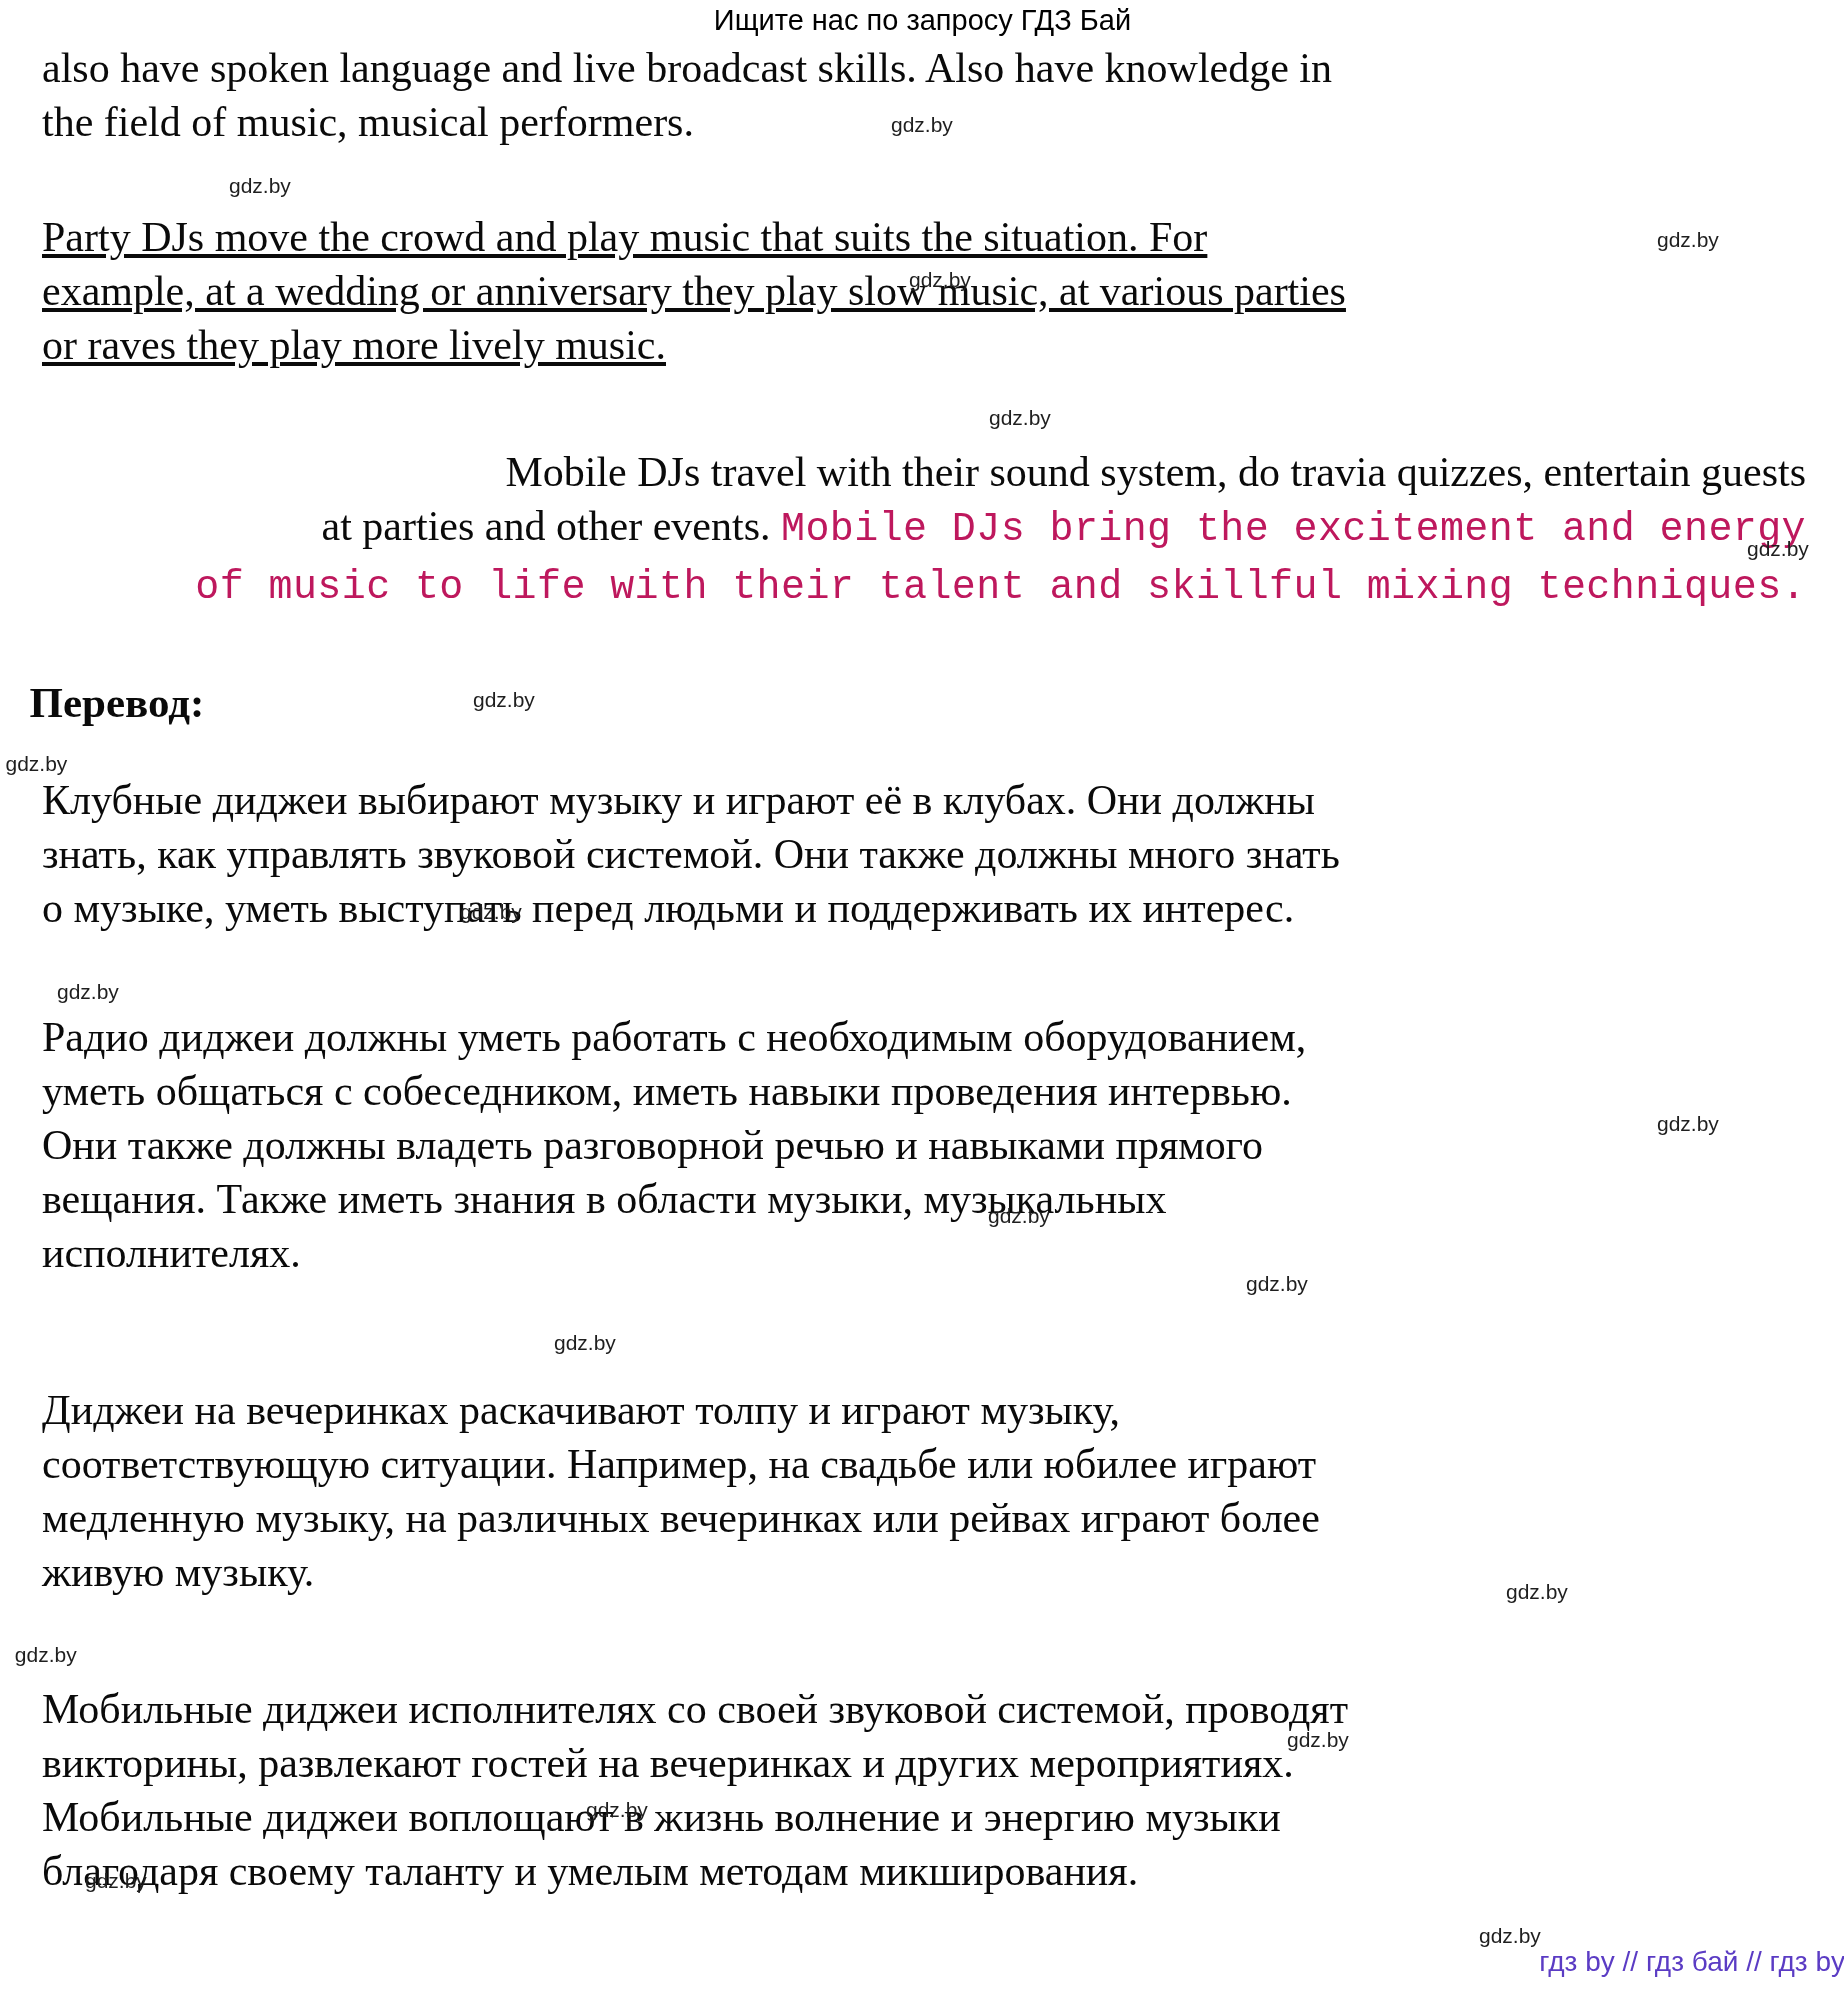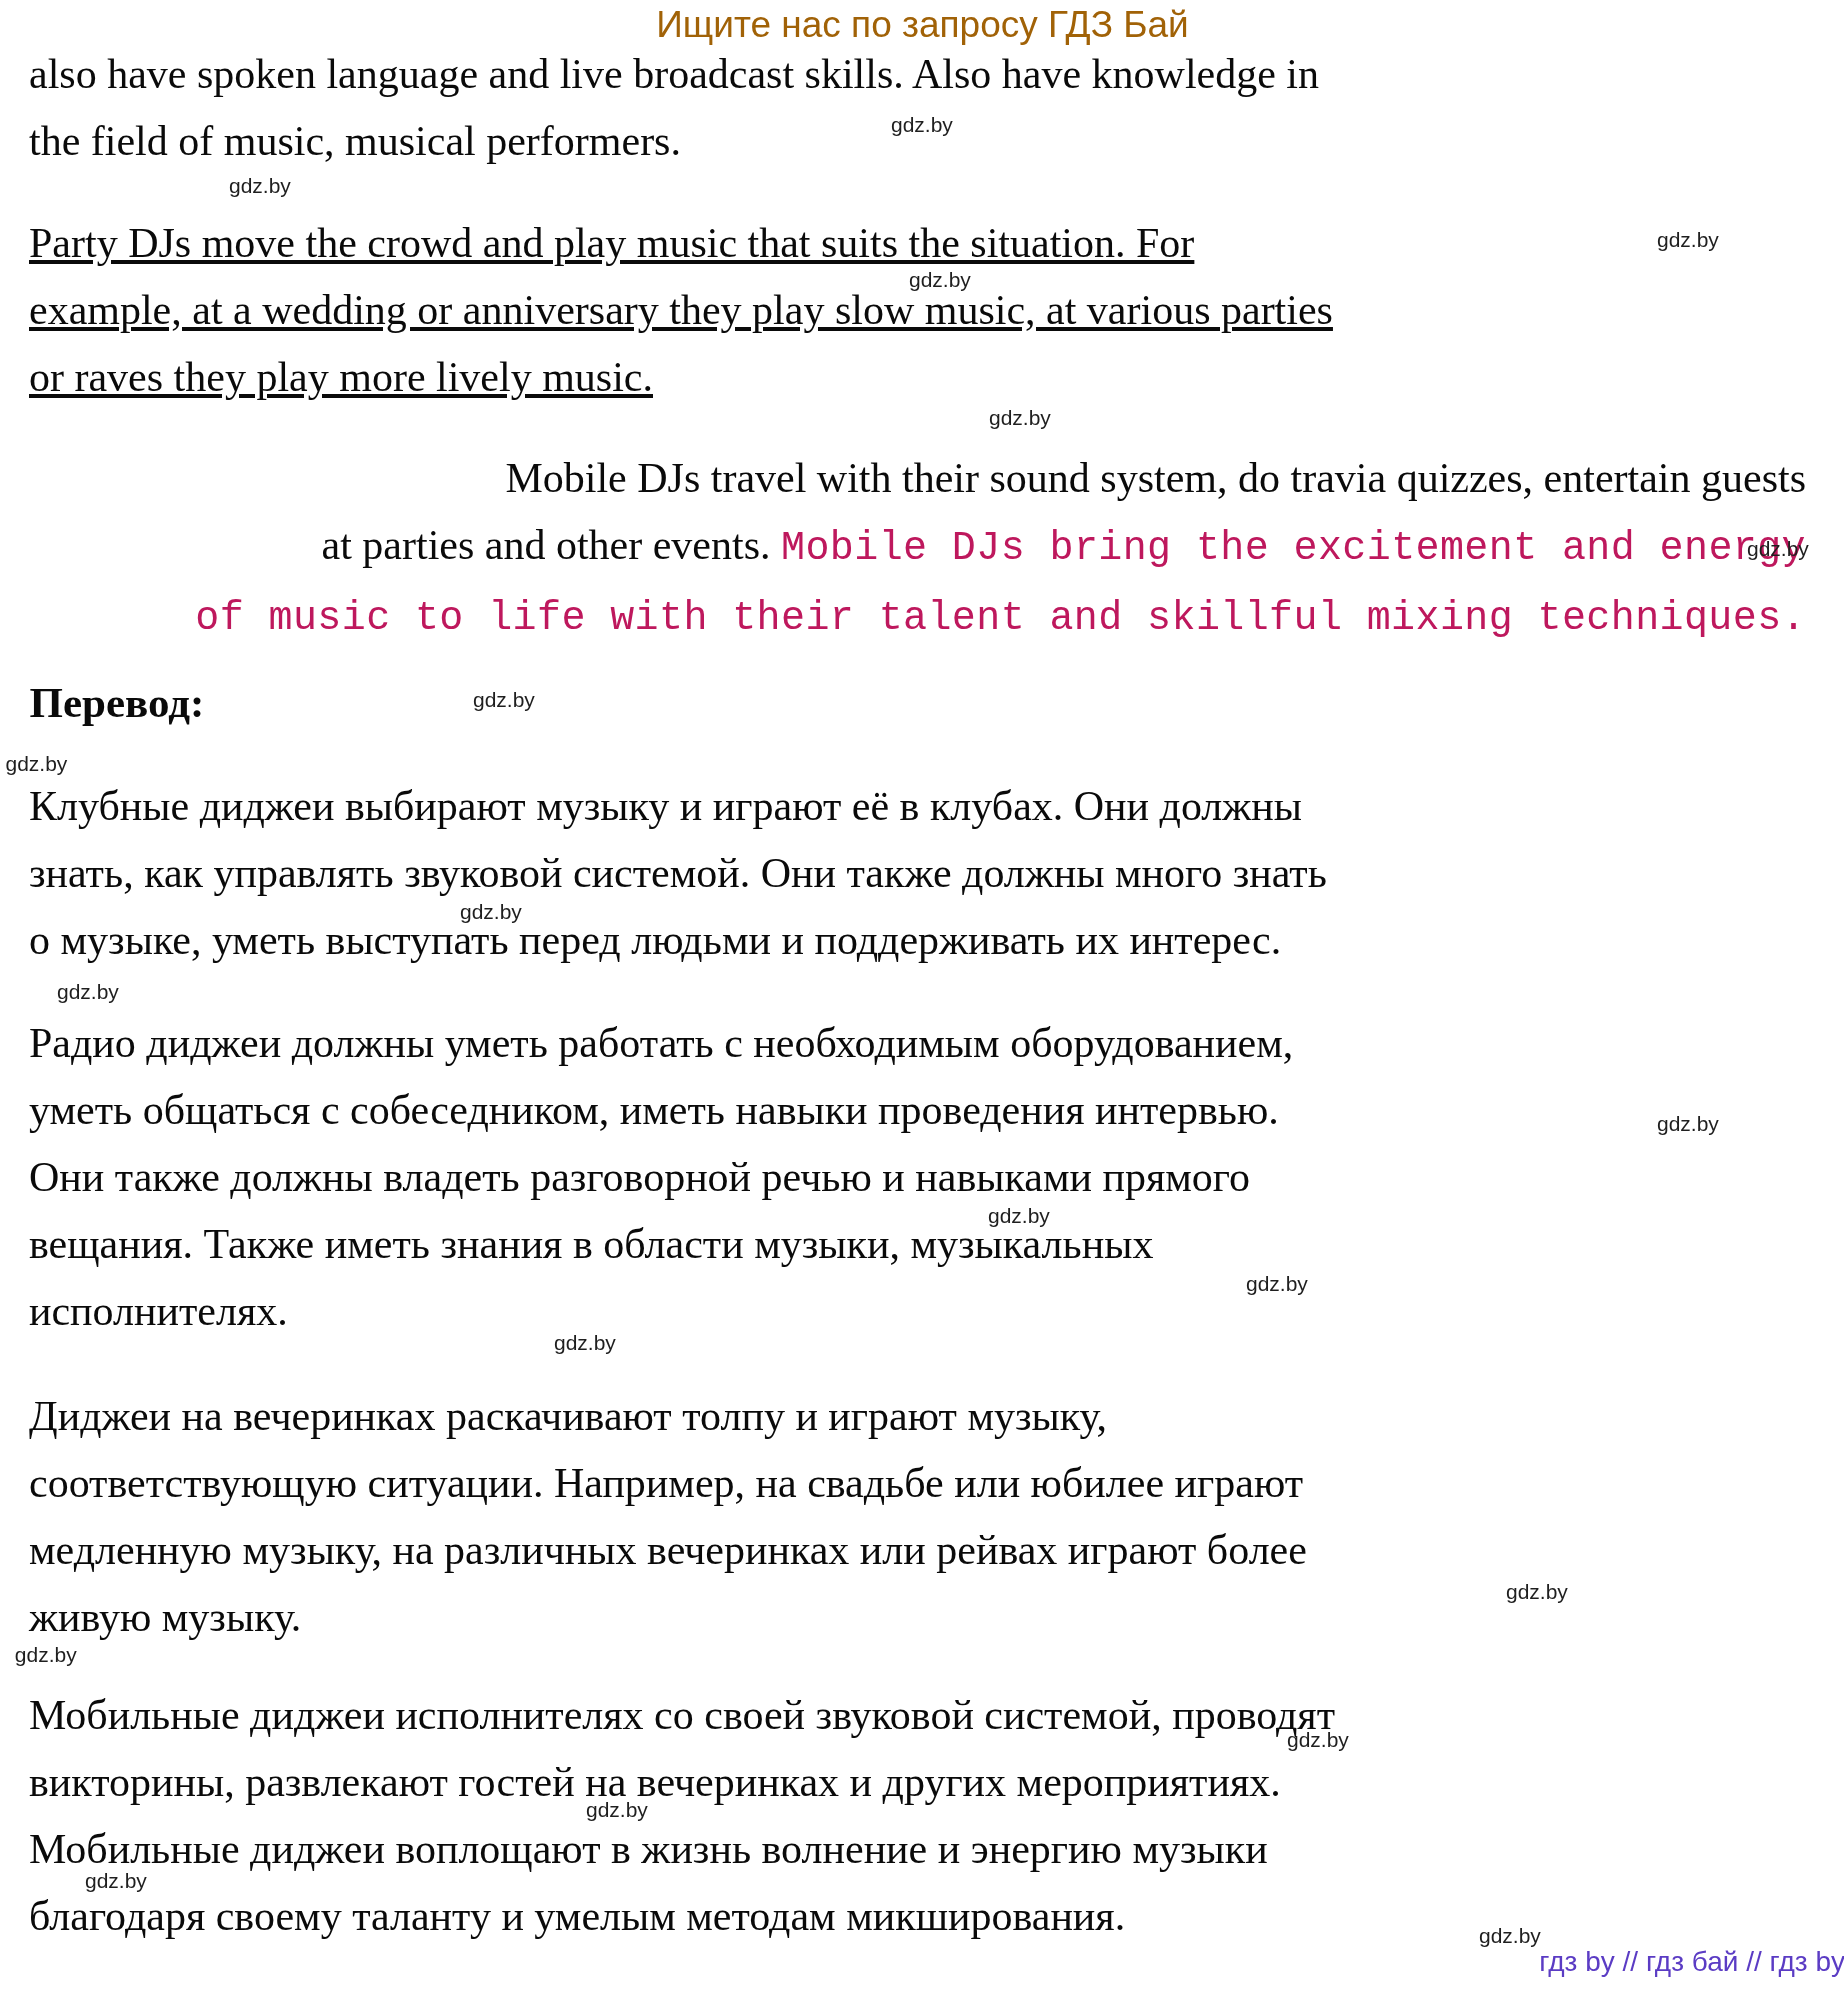--- a/index.html
+++ b/index.html
@@ -13,29 +13,29 @@
     color: #000000;
     overflow: hidden;
   }
   .top-banner {
     position: absolute;
     top: 3.7px;
     left: 0;
     width: 100%;
     text-align: center;
     font-family: "Liberation Sans", sans-serif;
-    font-size: 37px;
-    color: #a16207;
+    font-size: 29px;
+    color: #000000;
   }
   .para {
     position: absolute;
-    left: 29px;
+    left: 42px;
     right: 39px;
     font-size: 42px;
-    line-height: 67px;
+    line-height: 54px;
     white-space: pre-line;
     color: #0a0a0a;
   }
   .para-en-1 { top: 41px; }
   .para-en-2 { top: 210px; text-decoration: underline; }
   .para-en-3 { top: 445px; text-align: right; }
   .sans-seg {
     font-family: Liberation Mono, monospace;
     font-size: 40px;
     color: #be185d;

